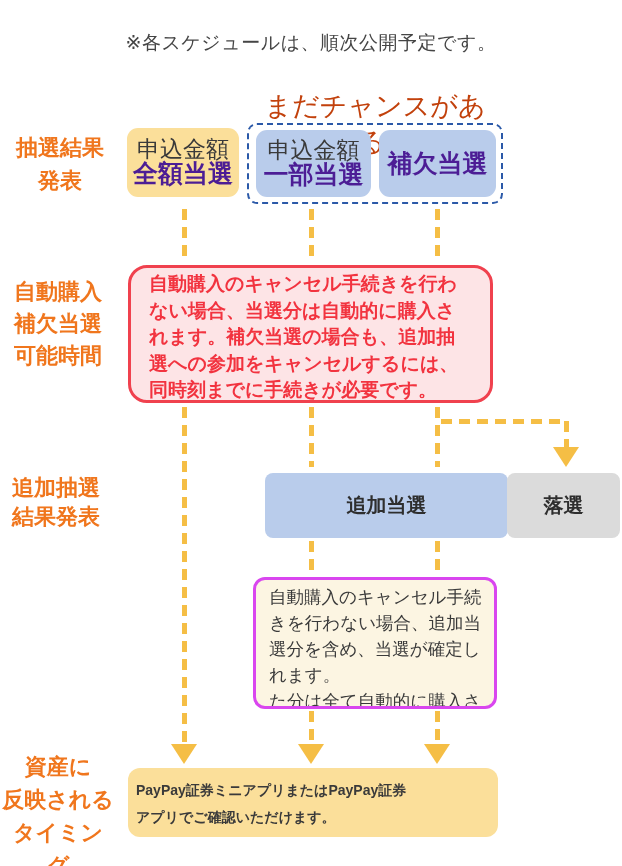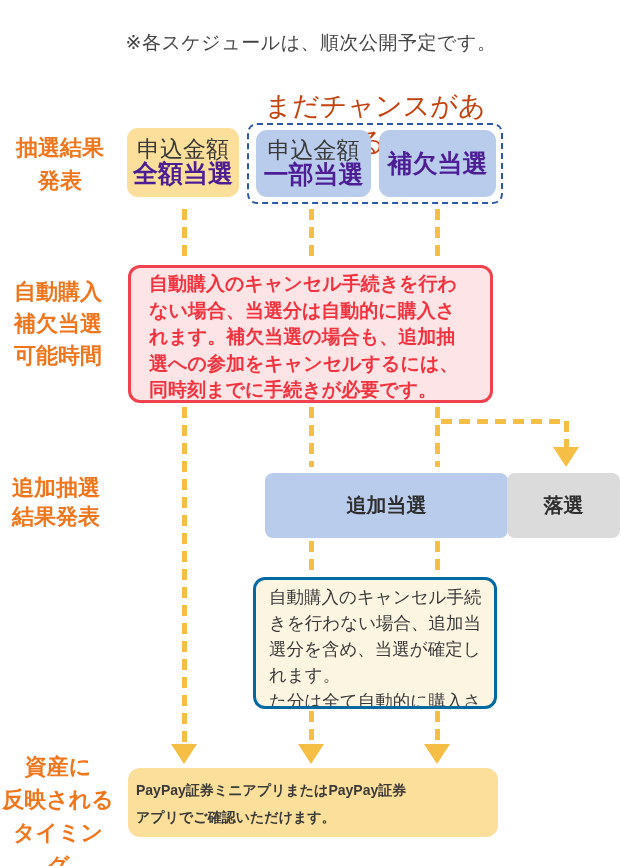--- a/index.html
+++ b/index.html
@@ -21,29 +21,29 @@
   
   .result-box{display:flex;flex-direction:column;align-items:center;justify-content:center;border-radius:11px;}
   .result-box .sub{font-size:23px;color:#3a3a3a;line-height:22px;}
   .result-box .main{font-size:25px;font-weight:bold;color:#4c1d95;line-height:27px;}
   .box-yellow{left:127px;top:128px;width:112px;height:69px;background:#FBDF9A;}
   .dashed-group{left:247px;top:123px;width:256px;height:81px;border:2px dashed #2B59A8;border-radius:10px;box-sizing:border-box;}
   .box-blue1{left:256px;top:130px;width:115px;height:67px;background:#B9CCEB;}
   .box-blue2{left:379px;top:130px;width:117px;height:67px;background:#B9CCEB;}
   
   .alert-box{left:128px;top:265px;width:365px;height:138px;box-sizing:border-box;background:#FDE4E6;
-    border:3px solid #F0414E;border-radius:12px;padding:3px 10px 0 18px;overflow:hidden;}
+    border:3px solid #F0414E;border-radius:19px;padding:3px 10px 0 18px;overflow:hidden;}
   .alert-box div{font-size:19px;font-weight:bold;color:#F2333F;line-height:26.6px;}
   
   .big-btn{display:flex;align-items:center;justify-content:center;border-radius:8px;font-size:20px;font-weight:bold;color:#2e2e2e;}
   .box-add{left:265px;top:473px;width:243px;height:65px;background:#B9CCEB;}
   .box-lose{left:507px;top:473px;width:113px;height:65px;background:#DBDBDB;}
   
   .note-box{left:253px;top:577px;width:244px;height:132px;box-sizing:border-box;background:#FCF5E2;
-    border:3px solid #0369a1;border-radius:12px;padding:4px 0 0 13px;overflow:hidden;}
+    border:3px solid #d946ef;border-radius:12px;padding:4px 0 0 13px;overflow:hidden;}
   .note-box div{font-size:17.5px;color:#3a3a3a;line-height:26px;}
   
   .confirm-box{left:128px;top:768px;width:370px;height:69px;box-sizing:border-box;background:#FBDF9A;
     border-radius:12px;padding:9px 4px 0 8px;}
   .confirm-box div{font-size:14px;font-weight:bold;color:#3a3a3a;line-height:27px;}
   
   .vdash{width:5px;background:repeating-linear-gradient(to bottom,#F5BE45 0 11px,transparent 11px 18px);}
   .hdash{height:5px;background:repeating-linear-gradient(to right,#F5BE45 0 11px,transparent 11px 18px);}
   .arrow-down{width:0;height:0;border-left:13px solid transparent;border-right:13px solid transparent;border-top:20px solid #F5BE45;}
 </style>

